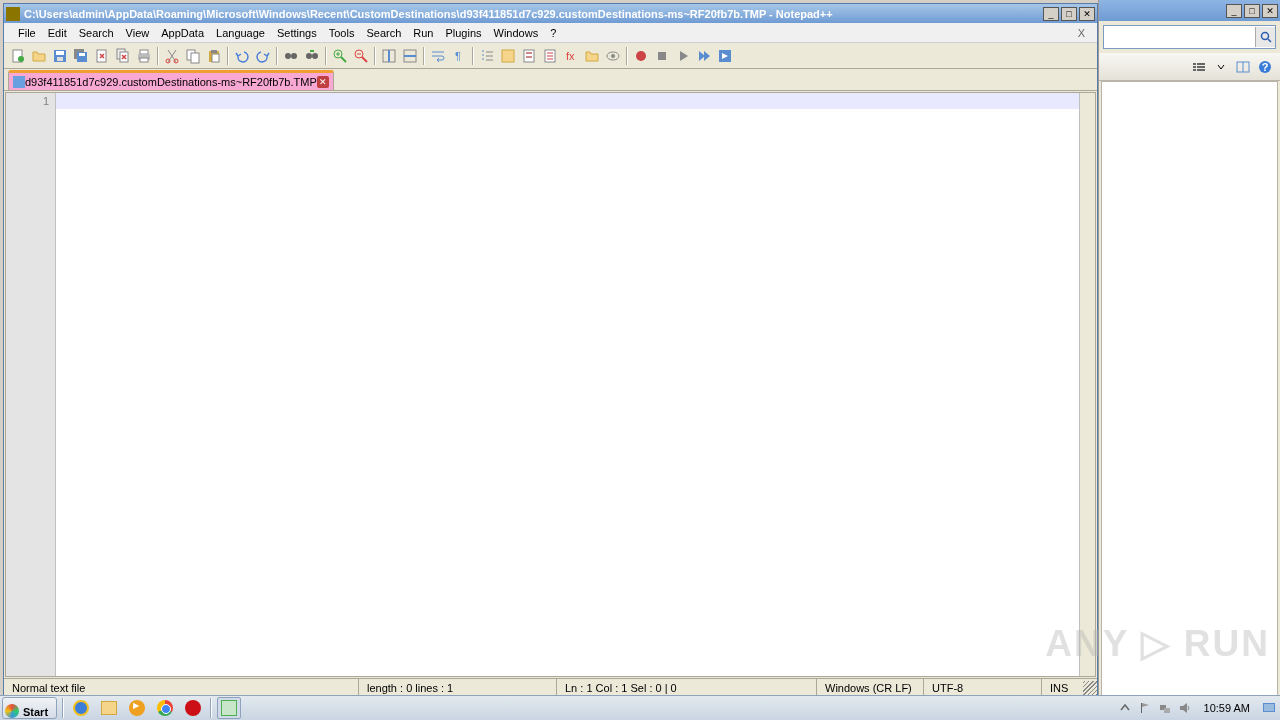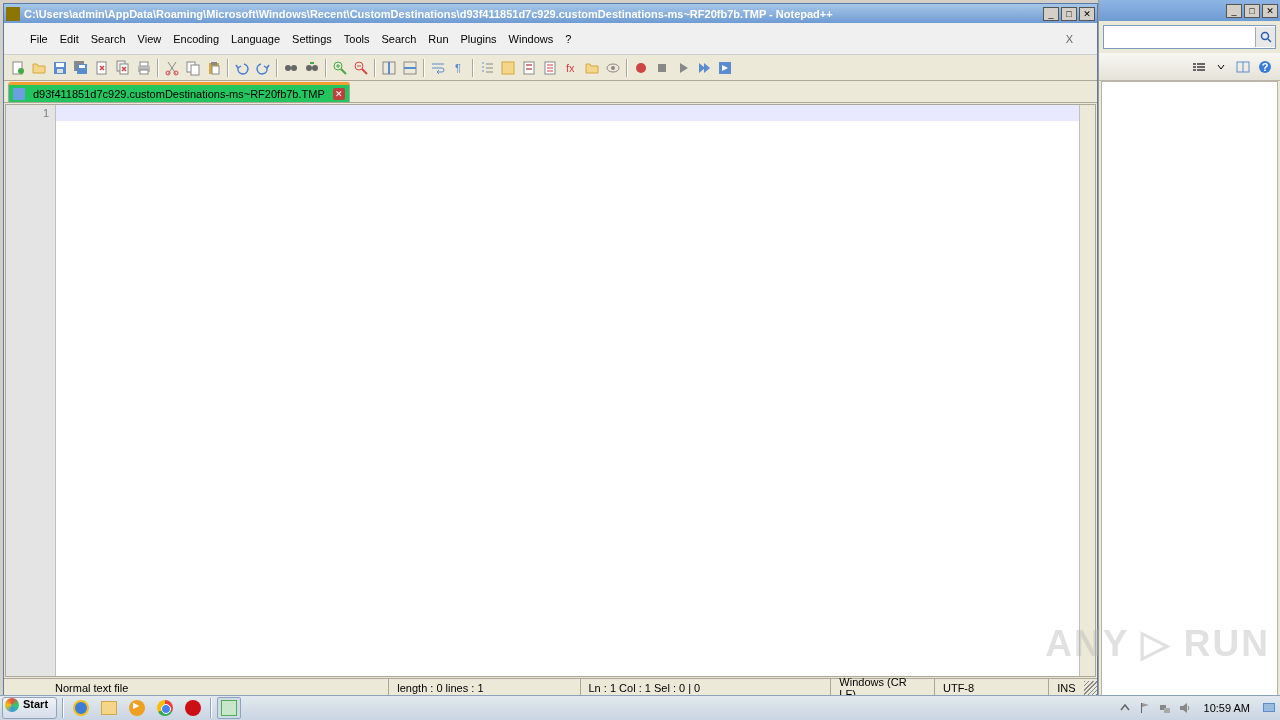--- a/index.html
+++ b/index.html
@@ -17,47 +17,47 @@
 .bg-content { background: #fff; height: calc(100% - 77px); border: 1px solid #b8b5a8; margin: 0 2px; }
 
 
 .npp { position: absolute; top: 3px; left: 3px; width: 1095px; height: 694px; border: 1px solid #5a7aa8; background: #ece9d8; display: flex; flex-direction: column; }
 .titlebar { height: 19px; background: linear-gradient(#a7c7e7, #6f9bd4); display: flex; align-items: center; padding: 0 2px; color: #fff; font-weight: bold; }
 .titlebar-icon { width: 14px; height: 14px; background: #8b7500; margin-right: 4px; }
 .titlebar-text { flex: 1; }
 .win-btns { display: flex; gap: 2px; }
 .win-btn { width: 16px; height: 14px; background: #d4d0c8; border: 1px solid #555; color: #000; font-size: 9px; display: flex; align-items: center; justify-content: center; cursor: pointer; font-weight: normal; }
 
-.menubar { height: 32px; background: #f0f0f0; display: flex; align-items: center; padding: 0 20px; border-bottom: 1px solid #d0d0d0; }
+.menubar { height: 20px; background: #f0f0f0; display: flex; align-items: center; padding: 0 8px; border-bottom: 1px solid #d0d0d0; }
 .menu-item { padding: 2px 6px; cursor: pointer; color: #000; }
 .menu-close { margin-left: auto; color: #666; padding: 0 4px; cursor: pointer; }
 
 .toolbar { height: 26px; background: #ece9d8; display: flex; align-items: center; padding: 2px 4px; gap: 1px; border-bottom: 1px solid #aca899; }
 .tb-btn { width: 20px; height: 20px; border: 1px solid transparent; display: flex; align-items: center; justify-content: center; cursor: pointer; border-radius: 2px; }
 .tb-sep { width: 2px; height: 18px; border-left: 1px solid #aca899; border-right: 1px solid #fff; margin: 0 2px; }
 .tb-btn svg { width: 16px; height: 16px; }
 
 .tabbar { height: 22px; background: #ece9d8; display: flex; align-items: flex-end; padding: 0 4px; border-bottom: 1px solid #aca899; }
-.tab { height: 20px; background: #22c55e; border: 1px solid #aca899; border-bottom: none; border-top-left-radius: 3px; border-top-right-radius: 3px; display: flex; align-items: center; padding: 0 4px; gap: 8px; cursor: pointer; border-top: 3px solid #f0a030; }
+.tab { height: 20px; background: #f9a8d4; border: 1px solid #aca899; border-bottom: none; border-top-left-radius: 3px; border-top-right-radius: 3px; display: flex; align-items: center; padding: 0 4px; gap: 0; cursor: pointer; border-top: 3px solid #f0a030; }
 .tab-icon { width: 12px; height: 12px; background: #6aa0e0; }
 .tab-close { width: 12px; height: 12px; background: #c04040; color: #fff; font-size: 9px; display: flex; align-items: center; justify-content: center; cursor: pointer; border-radius: 2px; }
 
 .editor { flex: 1; display: flex; background: #fff; border: 1px solid #aca899; margin: 1px; }
 .gutter { width: 50px; background: #e4e4e4; text-align: right; padding: 2px 6px 0 0; color: #808080; border-right: 1px solid #c0c0c0; }
 .editor-content { flex: 1; position: relative; }
 .current-line { height: 16px; background: #e8e8ff; }
 .scrollbar-v { width: 16px; background: #ece9d8; border-left: 1px solid #c0c0c0; }
 
-.statusbar { height: 18px; background: #ece9d8; border-top: 1px solid #aca899; display: flex; align-items: center; padding-left: 43px; }
+.statusbar { height: 18px; background: #ece9d8; border-top: 1px solid #aca899; display: flex; align-items: center; }
 .status-cell { padding: 0 8px; border-right: 1px solid #aca899; height: 100%; display: flex; align-items: center; }
 .resize-grip { margin-left: auto; width: 14px; height: 14px; background: repeating-linear-gradient(-45deg, #888, #888 1px, transparent 1px, transparent 3px); cursor: nwse-resize; }
 
 
 .taskbar { position: absolute; bottom: 0; left: 0; right: 0; height: 25px; background: linear-gradient(#e3e9ef, #c9d5e3); border-top: 1px solid #8fa3bd; display: flex; align-items: center; }
-.start-btn { height: 22px; padding: 0 8px 0 20px; background: linear-gradient(#f0f2f5, #d5dde8); border: 1px solid #8fa3bd; border-radius: 3px; margin: 0 2px; cursor: pointer; font-weight: bold; display: flex; align-items: flex-start; position: relative; }
+.start-btn { height: 22px; padding: 0 8px 0 20px; background: linear-gradient(#f0f2f5, #d5dde8); border: 1px solid #8fa3bd; border-radius: 3px; margin: 0 2px; cursor: pointer; font-weight: bold; display: flex; align-items: flex-end; position: relative; }
 .start-orb { position: absolute; left: 2px; width: 14px; height: 14px; border-radius: 50%; background: conic-gradient(#e74c3c, #2ecc71, #3498db, #f1c40f, #e74c3c); }
 .tb-divider { width: 2px; height: 20px; border-left: 1px solid #8fa3bd; border-right: 1px solid #fff; margin: 0 3px; }
 .task-item { width: 24px; height: 22px; display: flex; align-items: center; justify-content: center; cursor: pointer; border: 1px solid transparent; border-radius: 2px; margin: 0 2px; }
 .task-item.active { background: #d0dae8; border-color: #8fa3bd; }
 .tray { margin-left: auto; display: flex; align-items: center; gap: 6px; padding: 0 4px; }
 .tray-icon { width: 14px; height: 14px; cursor: pointer; }
 .clock { padding: 0 6px; }
 
 .ico-ie { width: 16px; height: 16px; border-radius: 50%; background: #3b7dd8; border: 2px solid #f0c020; box-sizing: border-box; }
 .ico-folder { width: 16px; height: 14px; background: #f5d58a; border: 1px solid #d4a840; }
@@ -129,21 +129,21 @@
       <div class="win-btn">□</div>
       <div class="win-btn">✕</div>
     </div>
   </div>
 
   <div class="menubar">
     <span class="menu-item">File</span>
     <span class="menu-item">Edit</span>
     <span class="menu-item">Search</span>
     <span class="menu-item">View</span>
-    <span class="menu-item">Encoding</span>
+    <span class="menu-item">AppData</span>
     <span class="menu-item">Language</span>
     <span class="menu-item">Settings</span>
     <span class="menu-item">Tools</span>
     <span class="menu-item">Search</span>
     <span class="menu-item">Run</span>
     <span class="menu-item">Plugins</span>
     <span class="menu-item">Windows</span>
     <span class="menu-item">?</span>
     <span class="menu-close">X</span>
   </div>

